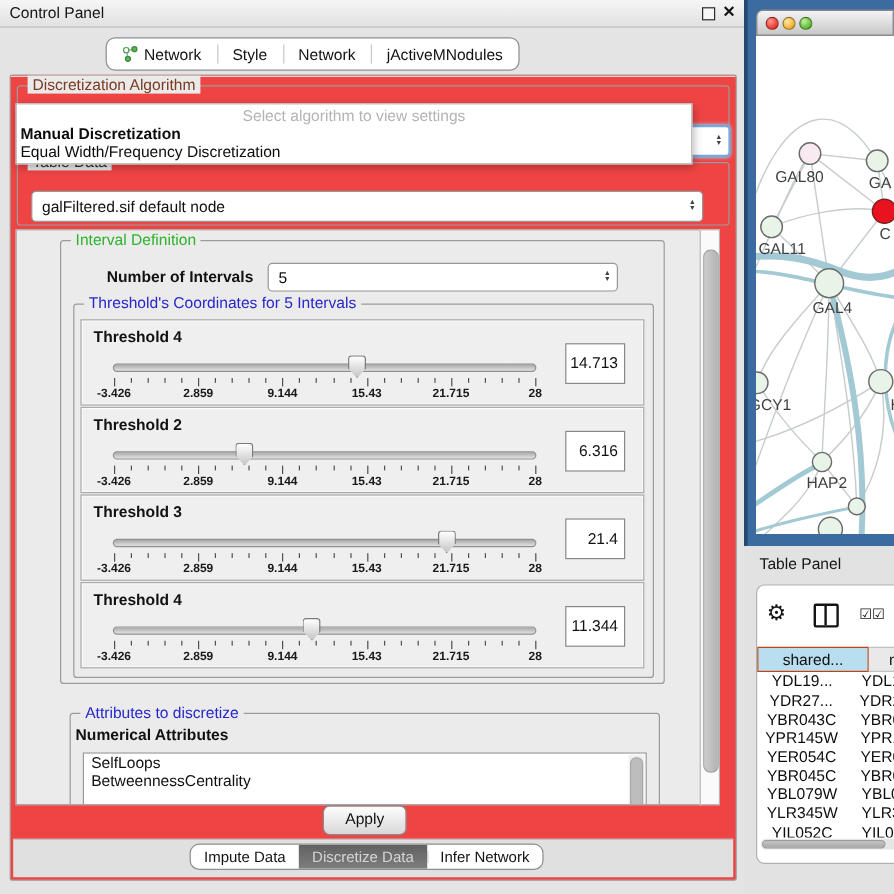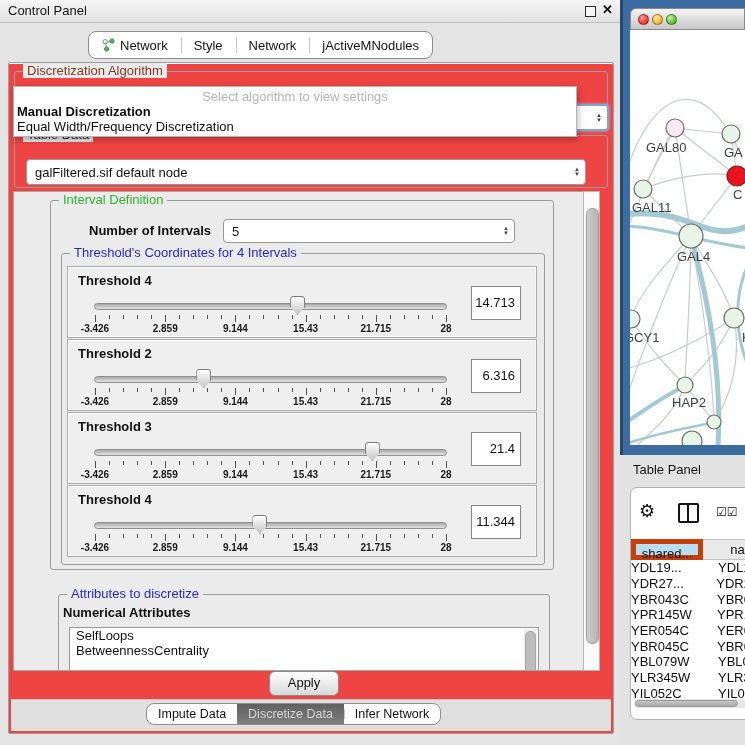--- a/index.html
+++ b/index.html
@@ -10,21 +10,21 @@
   
   .titlebar{position:absolute;left:0;top:0;width:620px;height:22px;
     background:linear-gradient(#f6f6f6,#e1e1e1);border-bottom:1px solid #bdbdbd;}
   .titlebar .title{position:absolute;left:8px;top:3px;font-size:13px;color:#161616;}
   .float-btn{position:absolute;left:585px;top:6px;width:9px;height:9px;border:1.5px solid #2a2a2a;background:#f6f6f6;}
   .close-btn{position:absolute;left:602px;top:2px;font-size:13px;font-weight:bold;color:#111;}
 
   .tabbar{position:absolute;display:flex;background:#fff;border:1px solid #8d8d8d;
     border-radius:8px;overflow:hidden;align-items:stretch;}
   #top-tabs{left:88px;top:31px;height:26px;}
-  #bottom-tabs{left:146px;top:703px;height:20px;}
+  #bottom-tabs{left:158px;top:703px;height:20px;}
   .tab{display:flex;align-items:center;gap:5px;padding:0 13px;font-size:13px;color:#121212;position:relative;white-space:nowrap;}
   #bottom-tabs .tab{padding:0 11px;font-size:12.5px;}
   .tab + .tab::before{content:"";position:absolute;left:0;top:5px;bottom:5px;width:1px;background:#c8c8c8;}
   .tab.selected{background:linear-gradient(#616161,#7e7e7e);color:#d5d5d5;}
   .tab.selected::before{display:none;}
   .tabicon{display:flex;align-items:center;}
 
   .outer-panel{position:absolute;left:8px;top:62px;width:604px;height:670px;
     background:#ef4444;border:1px solid #9e9e9e;border-radius:2px;box-shadow:inset 0 1px 0 #fbfbfb;}
 
@@ -106,25 +106,25 @@
 
   .tp-area{position:absolute;left:620px;top:455px;width:125px;height:290px;background:#e2e2e2;}
   .tp-title{position:absolute;left:13px;top:7px;font-size:13px;color:#161616;}
   .tp-card{position:absolute;left:10px;top:32px;width:120px;height:231px;background:#fff;
     border:1px solid #b0b0b0;border-radius:7px;overflow:hidden;}
   .tp-gear{position:absolute;left:8px;top:14px;font-size:18px;color:#141414;line-height:18px;}
   .tp-colicon{position:absolute;left:47px;top:15px;width:17px;height:16px;border:2px solid #141414;border-radius:2px;box-sizing:content-box;}
   .tp-colicon::after{content:"";position:absolute;left:7px;top:0;bottom:0;width:2px;background:#141414;}
   .tp-checks{position:absolute;left:85px;top:17px;font-size:12px;color:#141414;letter-spacing:0px;}
   .tp-header{position:absolute;left:0;top:51px;right:-40px;height:21px;display:flex;font-size:13px;}
-  .tp-h1{width:72px;background:#b9def0;border:5px solid #c2410c;text-align:center;line-height:19px;box-sizing:border-box;color:#111;}
+  .tp-h1{width:93px;background:#b9def0;border:1px solid #c2410c;text-align:center;line-height:19px;box-sizing:border-box;color:#111;}
   .tp-h2{flex:1;background:#e9e9e9;border:1px solid #c2c2c2;border-left:none;text-align:center;line-height:19px;box-sizing:border-box;color:#111;}
   .tp-rows{position:absolute;left:0;top:72px;right:0;height:138px;overflow:hidden;}
   .tp-row{display:flex;height:15.7px;font-size:13px;color:#0e0e0e;align-items:center;}
-  .tp-row .c1{width:75px;text-align:left;white-space:nowrap;}
+  .tp-row .c1{width:75px;text-align:center;white-space:nowrap;}
   .tp-row .c2{padding-left:12px;white-space:nowrap;}
   .tp-hscroll{position:absolute;left:3px;right:3px;top:211px;height:9px;background:#e6e6e6;border-radius:5px;}
   .tp-hscroll .thumb{position:absolute;left:1px;top:1px;width:103px;height:7px;border-radius:4px;
     background:linear-gradient(#c6c6c6,#a9a9a9);border:1px solid #9b9b9b;box-sizing:border-box;}
 </style>
 </head>
 <body>
 
 <div id="app">
 
@@ -187,21 +187,21 @@
         <span class="numint-label">Number of Intervals</span>
         <div class="combo numint-combo">
           <span class="val">5</span>
           <span class="stepper">
             <span>▲</span>
               <span>▼</span>
           </span>
         </div>
 
         <div class="thr-group">
-          <span class="group-title t-blue" style="background:#ebebeb">Threshold's Coordinates for 4 Intervals</span>
+          <span class="group-title t-blue" style="background:#ebebeb">Threshold's Coordinates for 5 Intervals</span>
           <div id="threshold-list">
               <div class="threshold-panel" style="top: 12px;">
     <div class="th-label">Threshold 4</div>
     <div class="track"></div>
     <div class="handle" style="left: 222.096px;"></div>
     <div class="value-box">14.713</div>
   <div class="tick major" style="left: 27px;"></div>
                 <div class="tick" style="left: 41.04px;"></div>
                 <div class="tick" style="left: 55.08px;"></div>
                 <div class="tick" style="left: 69.12px;"></div>

